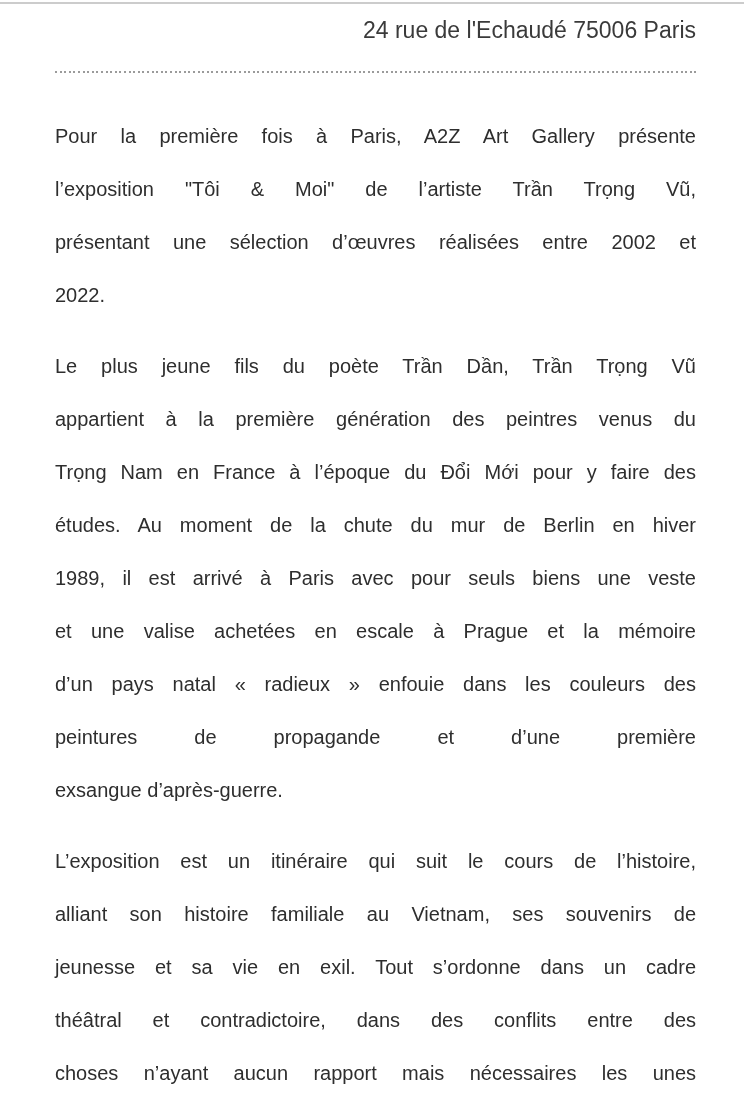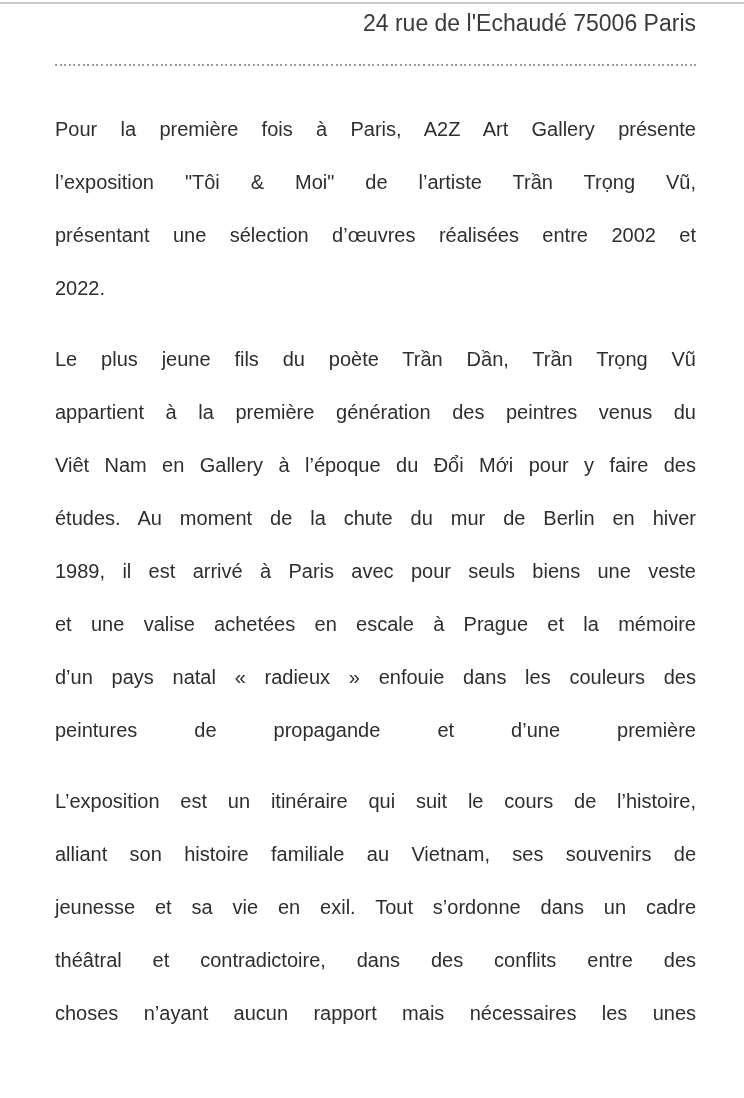--- a/index.html
+++ b/index.html
@@ -22,21 +22,21 @@
     height: 2px;
     background: var(--top-rule, #cccccc);
   }
   .content {
     position: absolute;
     top: 4px;
     left: 55px;
     width: 641px;
   }
   .address {
-    padding-top: 4px;
+    padding-top: 11px;
     text-align: right;
     font-size: 23px;
     line-height: 30px;
     color: var(--header-text, #3a3a3a);
     white-space: nowrap;
   }
   .dot-rule {
     margin-top: 26px;
     height: 2px;
     background: repeating-linear-gradient(
@@ -80,26 +80,27 @@
     <p>
       <span class="line" style="display:block">Pour la première fois à Paris, A2Z Art Gallery présente</span>
       <span class="line" style="display:block">l’exposition "Tôi &amp; Moi" de l’artiste Trần Trọng Vũ,</span>
       <span class="line" style="display:block">présentant une sélection d’œuvres réalisées entre 2002 et</span>
       <span class="line end" style="display:block">2022.</span>
     </p>
 
     <p>
       <span class="line" style="display:block">Le plus jeune fils du poète Trần Dần, Trần Trọng Vũ</span>
       <span class="line" style="display:block">appartient à la première génération des peintres venus du</span>
-      <span class="line" style="display:block">Viêt Nam en Gallery à l’époque du Đổi Mới pour y faire des</span>
+      <span class="line" style="display:block">Trọng Nam en France à l’époque du Đổi Mới pour y faire des</span>
       <span class="line" style="display:block">études. Au moment de la chute du mur de Berlin en hiver</span>
       <span class="line" style="display:block">1989, il est arrivé à Paris avec pour seuls biens une veste</span>
       <span class="line" style="display:block">et une valise achetées en escale à Prague et la mémoire</span>
       <span class="line" style="display:block">d’un pays natal « radieux » enfouie dans les couleurs des</span>
       <span class="line" style="display:block">peintures de propagande et d’une première</span>
+      <span class="line end" style="display:block">exsangue d’après-guerre.</span>
     </p>
 
     <p>
       <span class="line" style="display:block">L’exposition est un itinéraire qui suit le cours de l’histoire,</span>
       <span class="line" style="display:block">alliant son histoire familiale au Vietnam, ses souvenirs de</span>
       <span class="line" style="display:block">jeunesse et sa vie en exil. Tout s’ordonne dans un cadre</span>
       <span class="line" style="display:block">théâtral et contradictoire, dans des conflits entre des</span>
       <span class="line" style="display:block">choses n’ayant aucun rapport mais nécessaires les unes</span>
     </p>
 

